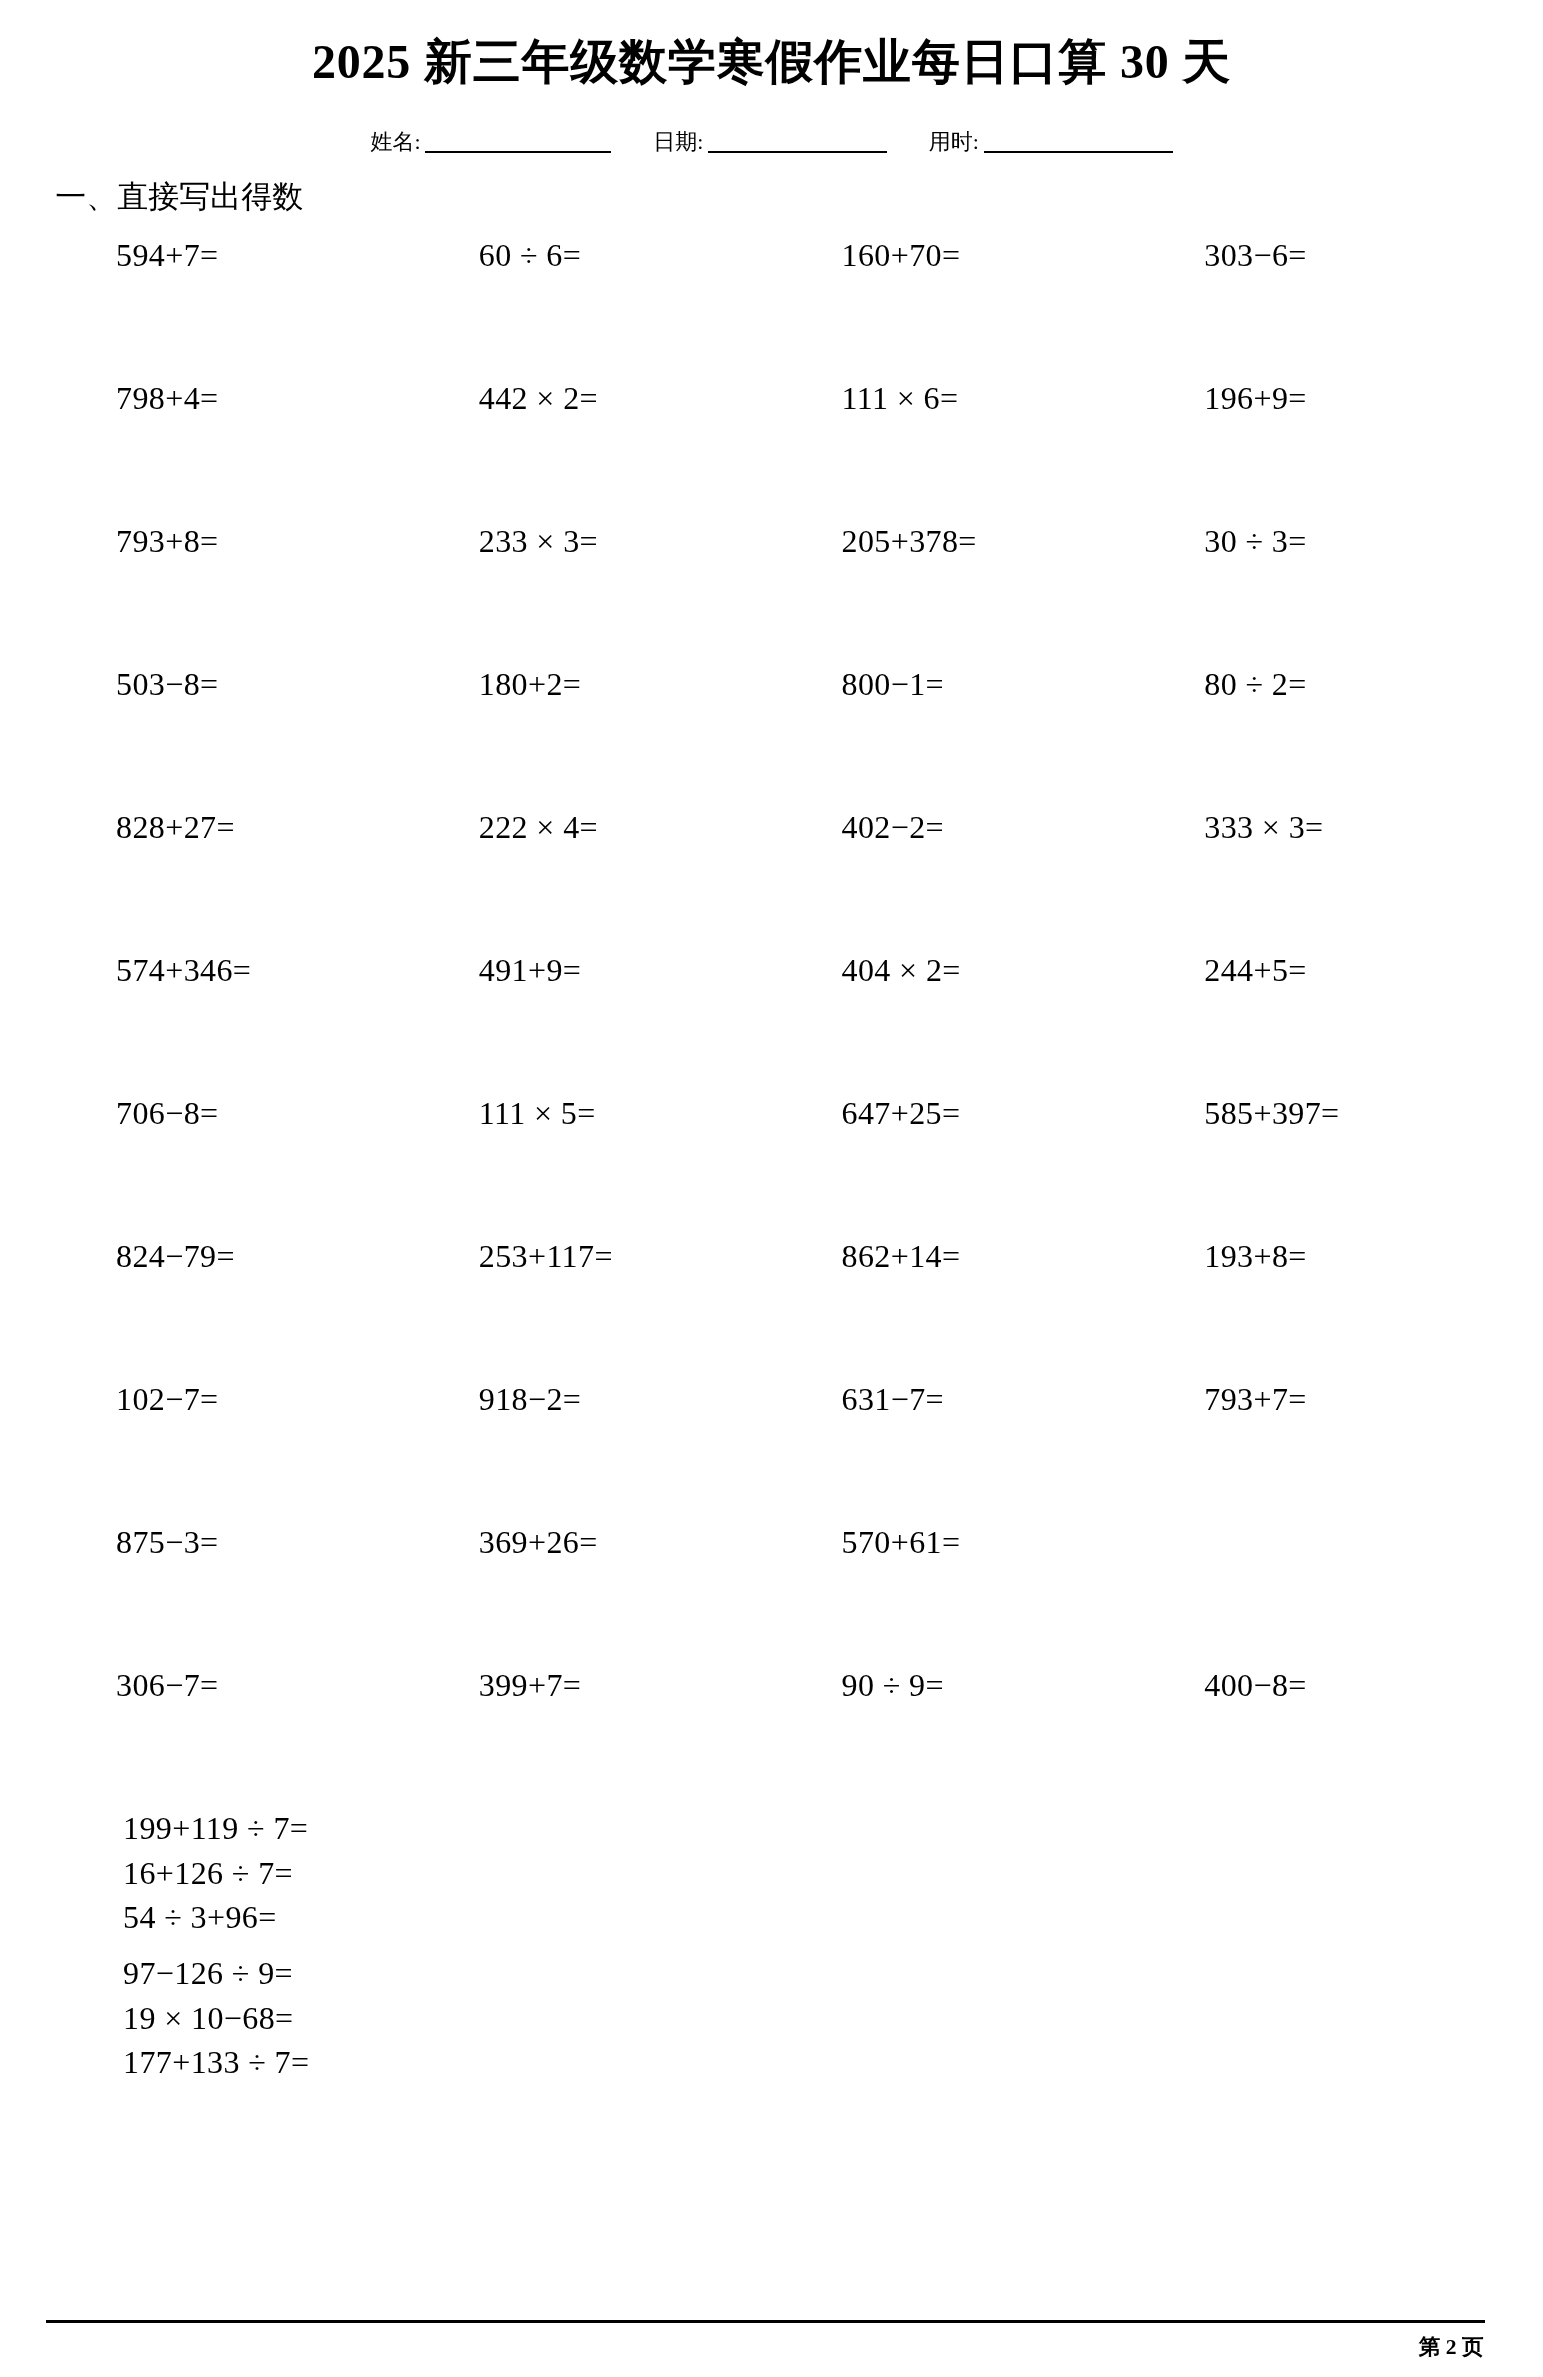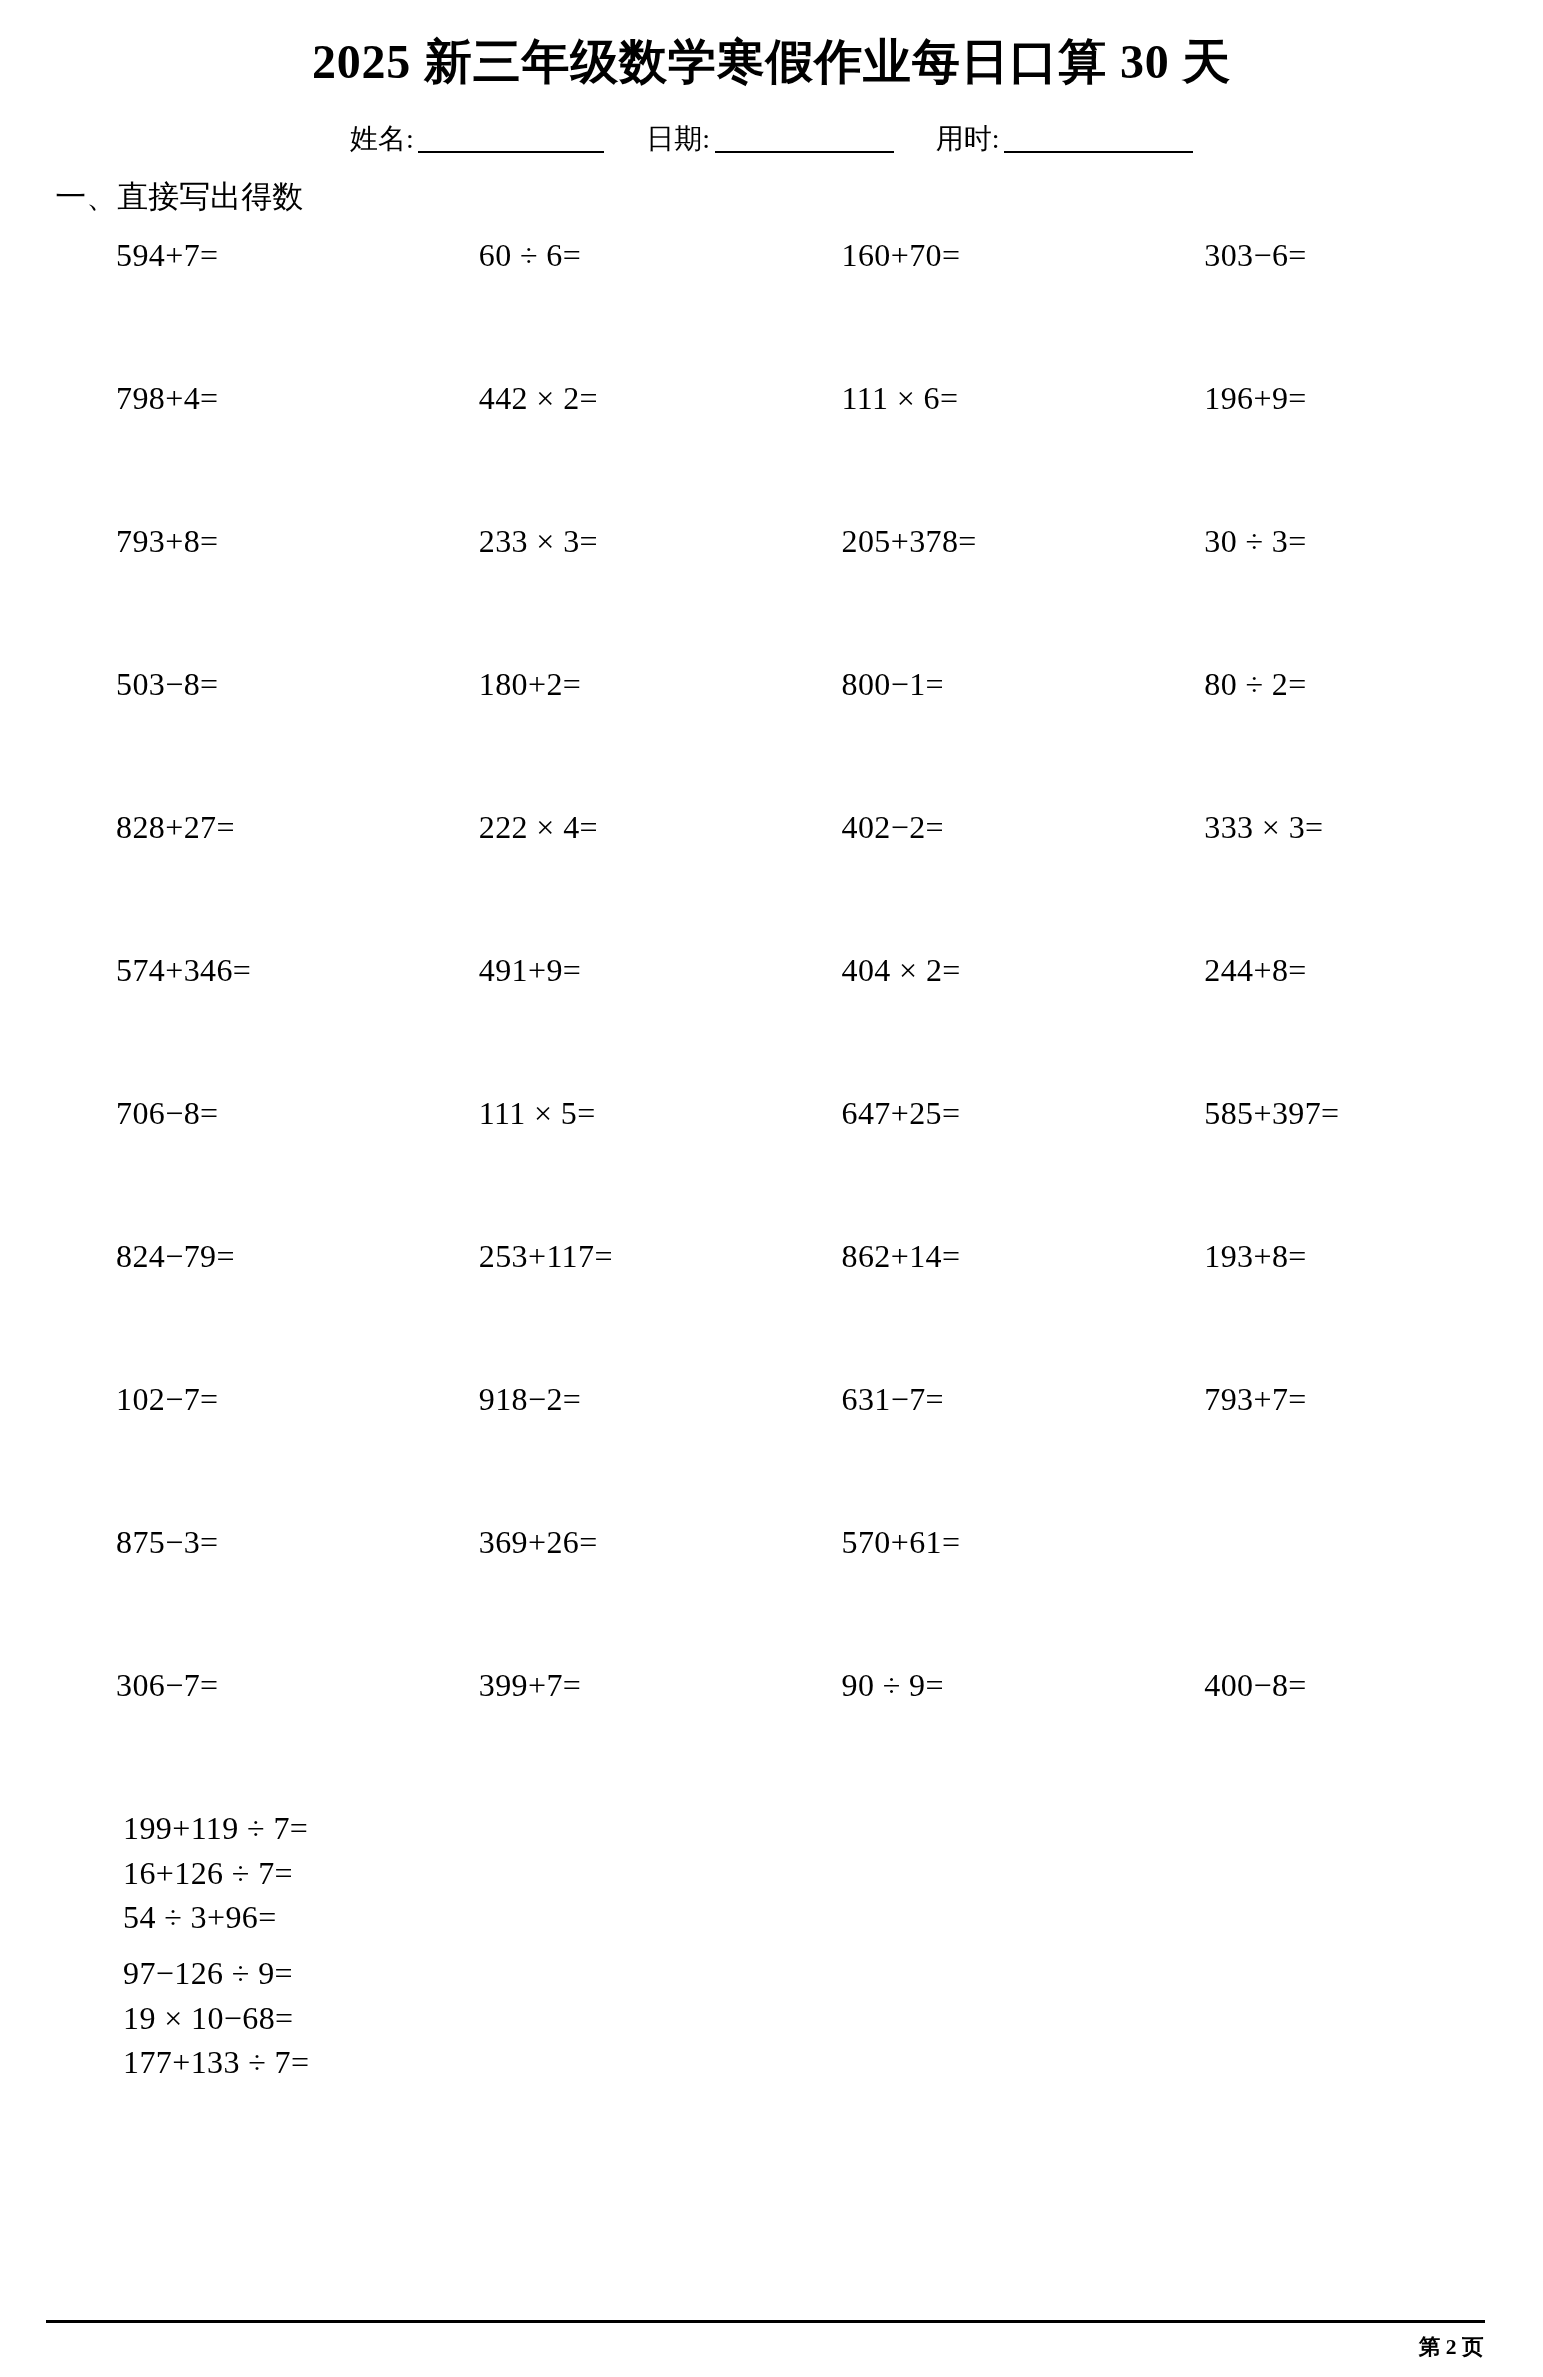--- a/index.html
+++ b/index.html
@@ -42,21 +42,21 @@
     margin-top: 36px;
     font-size: 29px;
     line-height: 1;
     white-space: nowrap;
   }
   .meta-field {
     display: flex;
     align-items: flex-end;
   }
   .meta-field + .meta-field { margin-left: 42px; }
-  .meta-label { font-size: 28px; }
+  .meta-label { font-size: 22px; }
   .meta-blank {
     display: inline-block;
     border-bottom: 2.3px solid #000;
     height: 26px;
     margin-left: 4.6px;
   }
   .blank-name { width: 186px; }
   .blank-date { width: 179px; }
   .blank-time { width: 189px; }
 
@@ -176,21 +176,21 @@
       <div class="prob-cell">828+27=</div>
       <div class="prob-cell">222 × 4=</div>
       <div class="prob-cell">402−2=</div>
       <div class="prob-cell">333 × 3=</div>
     </div>
 
     <div class="prob-row cols-4">
       <div class="prob-cell">574+346=</div>
       <div class="prob-cell">491+9=</div>
       <div class="prob-cell">404 × 2=</div>
-      <div class="prob-cell">244+8=</div>
+      <div class="prob-cell">244+5=</div>
     </div>
 
     <div class="prob-row cols-4">
       <div class="prob-cell">706−8=</div>
       <div class="prob-cell">111 × 5=</div>
       <div class="prob-cell">647+25=</div>
       <div class="prob-cell">585+397=</div>
     </div>
 
     <div class="prob-row cols-4">

